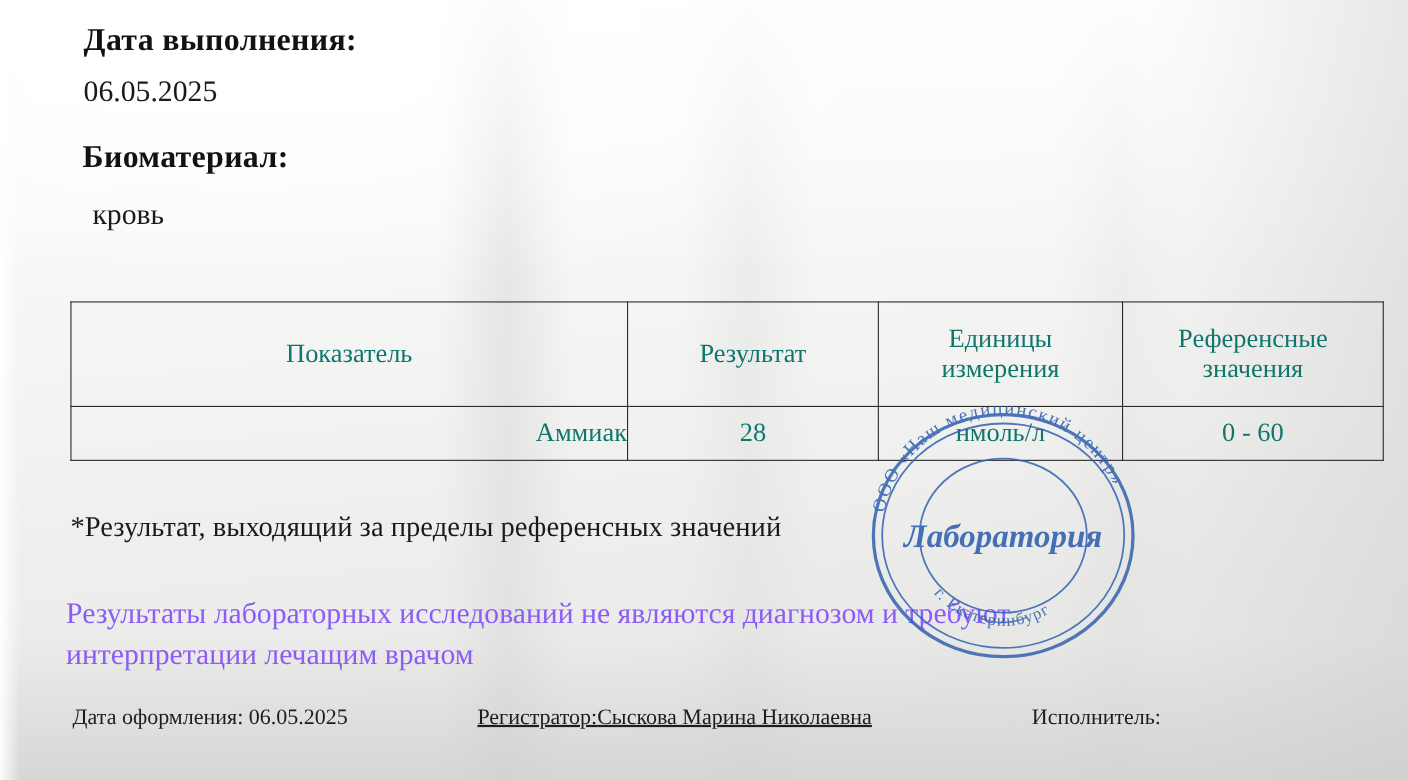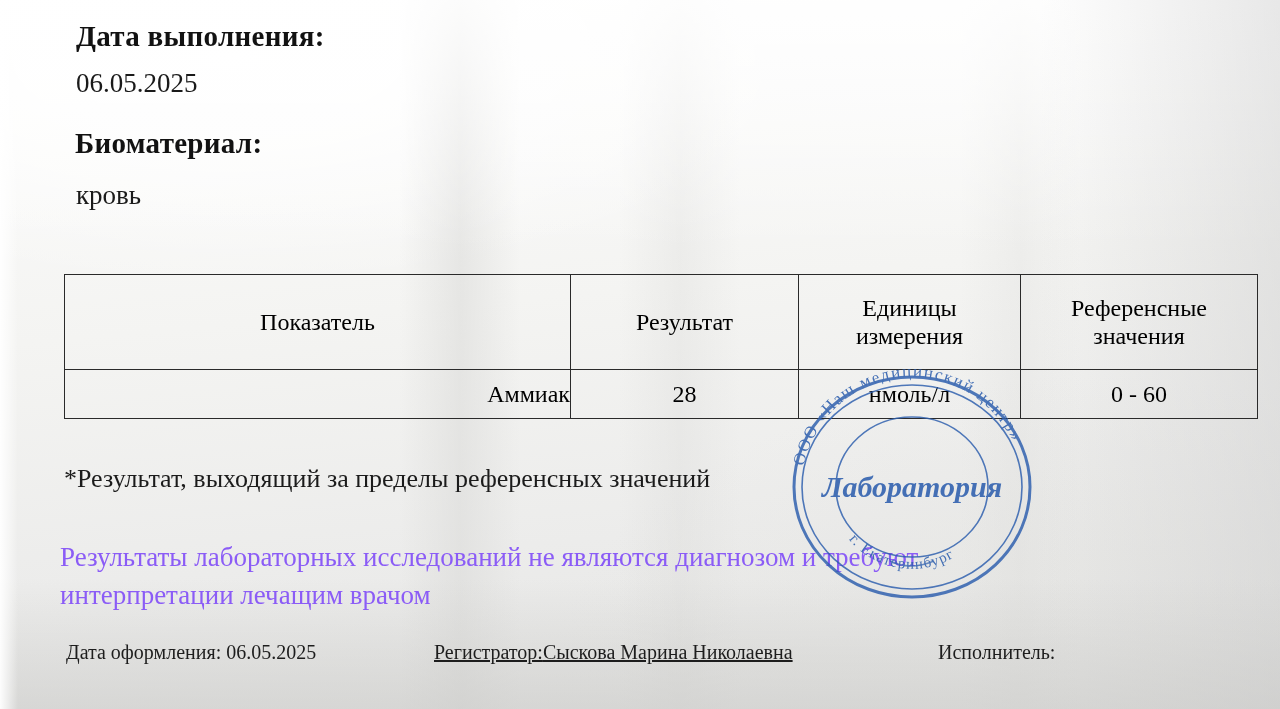--- a/index.html
+++ b/index.html
@@ -80,21 +80,21 @@
   }
 
   
   .result-table {
     position: absolute;
     left: 64px;
     top: 274px;
     width: 1193px;
     border-collapse: collapse;
     table-layout: fixed;
-    color: #000000;
+    color: #0f766e;
   }
   .result-table td, .result-table th {
     border: 1.6px solid #2a2a2a;
     padding: 0;
     font-weight: normal;
   }
   .result-table thead th {
     height: 94px;
     font-size: 24px;
     text-align: center;
@@ -170,21 +170,21 @@
   <div class="shade-right"></div>
   <div class="shade-bottom"></div>
   <div class="edge-left"></div>
 
   <div class="content">
 
     <div class="label-bold" style="left:76px; top:20px;">Дата выполнения:</div>
     <div class="value-line" style="left:76px; top:68px;">06.05.2025</div>
 
     <div class="label-bold" style="left:75px; top:127px;">Биоматериал:</div>
-    <div class="value-line" style="left:76px; top:180px;">кровь</div>
+    <div class="value-line" style="left:84px; top:180px;">кровь</div>
 
     <table class="result-table">
       <colgroup>
         <col class="col-name">
         <col class="col-res">
         <col class="col-units">
         <col class="col-ref">
       </colgroup>
       <thead>
         <tr>

